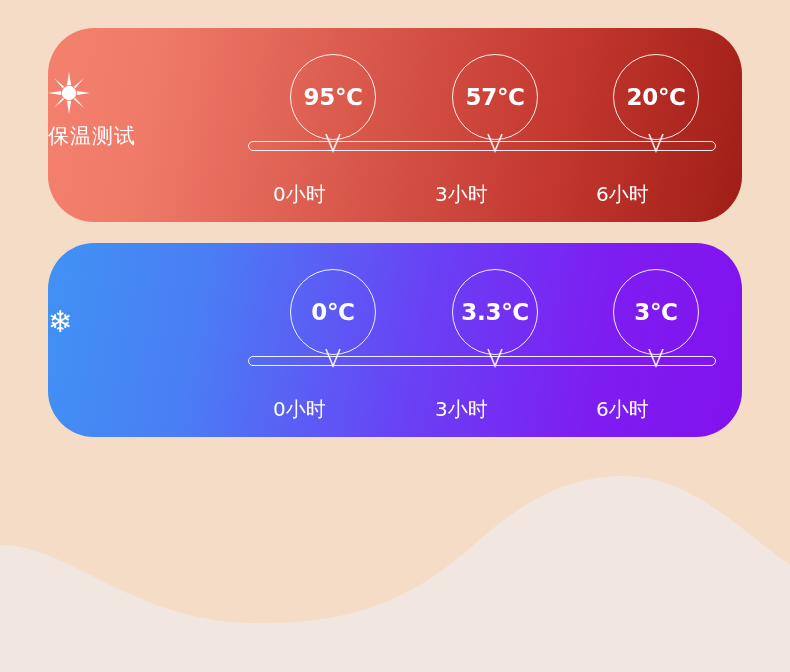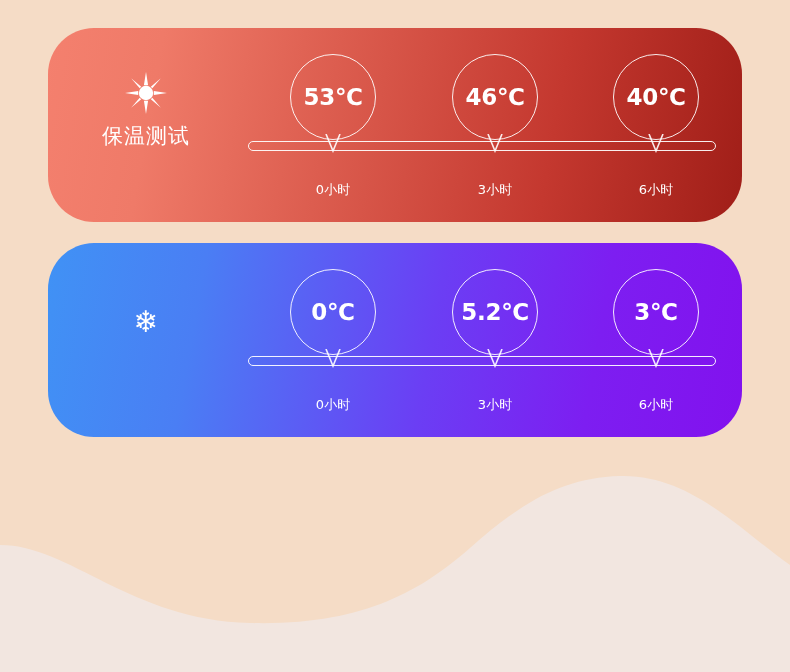--- a/index.html
+++ b/index.html
@@ -38,21 +38,21 @@
     background:linear-gradient(100deg,#4092f5 0%,#4a7ef4 22%,#6b3ef4 55%,#7d1ef1 78%,#8211ee 100%);
   }
 
   
   .side {
     position:absolute;
     left:0; top:0;
     width:196px; height:100%;
     display:flex;
     flex-direction:column;
-    align-items:center;
+    align-items:flex-start;
     justify-content:center;
     padding-bottom:30px;
   }
   .side-icon {
     height:46px;
     display:flex;
     align-items:center;
     justify-content:center;
     margin-bottom:6px;
   }
@@ -118,23 +118,23 @@
     position:absolute;
     left:50%;
     top:80px;
     transform:translateX(-50%);
   }
   .stop-label {
     position:absolute;
     top:153px;
     left:-60px;
     width:120px;
-    text-align:center;
-    color:#ffffff;
-    font-size:13px;
+    text-align:left;
+    color:#ffffff;
+    font-size:20px;
     white-space:nowrap;
     font-family:"DejaVu Sans","Liberation Sans",sans-serif;
   }
 </style>
 </head>
 <body>
 
 <div id="stage">
 
   <svg class="bg-wave" viewBox="0 0 790 672" preserveAspectRatio="none">
@@ -164,45 +164,45 @@
       </div>
       <div class="side-label">保温测试</div>
     </div>
 
     <div class="timeline">
       <div class="bar"></div>
 
       <div class="stop" style="left:89px;">
         <div class="bubble">
           <div class="bubble-circle">
-            <span class="bubble-value">53℃</span>
+            <span class="bubble-value">95℃</span>
           </div>
           <svg class="bubble-tail" width="18" height="19" viewBox="0 0 18 19">
             <path d="M2,0 L9,17 L16,0" fill="none" stroke="rgba(255,255,255,0.9)" stroke-width="1.6"></path>
           </svg>
         </div>
         <div class="stop-label">0小时</div>
       </div>
 
       <div class="stop" style="left:251px;">
         <div class="bubble">
           <div class="bubble-circle">
-            <span class="bubble-value">46℃</span>
+            <span class="bubble-value">57℃</span>
           </div>
           <svg class="bubble-tail" width="18" height="19" viewBox="0 0 18 19">
             <path d="M2,0 L9,17 L16,0" fill="none" stroke="rgba(255,255,255,0.9)" stroke-width="1.6"></path>
           </svg>
         </div>
         <div class="stop-label">3小时</div>
       </div>
 
       <div class="stop" style="left:412px;">
         <div class="bubble">
           <div class="bubble-circle">
-            <span class="bubble-value">40℃</span>
+            <span class="bubble-value">20℃</span>
           </div>
           <svg class="bubble-tail" width="18" height="19" viewBox="0 0 18 19">
             <path d="M2,0 L9,17 L16,0" fill="none" stroke="rgba(255,255,255,0.9)" stroke-width="1.6"></path>
           </svg>
         </div>
         <div class="stop-label">6小时</div>
       </div>
     </div>
   </div>
 
@@ -225,21 +225,21 @@
           <svg class="bubble-tail" width="18" height="19" viewBox="0 0 18 19">
             <path d="M2,0 L9,17 L16,0" fill="none" stroke="rgba(255,255,255,0.9)" stroke-width="1.6"></path>
           </svg>
         </div>
         <div class="stop-label">0小时</div>
       </div>
 
       <div class="stop" style="left:251px;">
         <div class="bubble">
           <div class="bubble-circle">
-            <span class="bubble-value">5.2℃</span>
+            <span class="bubble-value">3.3℃</span>
           </div>
           <svg class="bubble-tail" width="18" height="19" viewBox="0 0 18 19">
             <path d="M2,0 L9,17 L16,0" fill="none" stroke="rgba(255,255,255,0.9)" stroke-width="1.6"></path>
           </svg>
         </div>
         <div class="stop-label">3小时</div>
       </div>
 
       <div class="stop" style="left:412px;">
         <div class="bubble">

